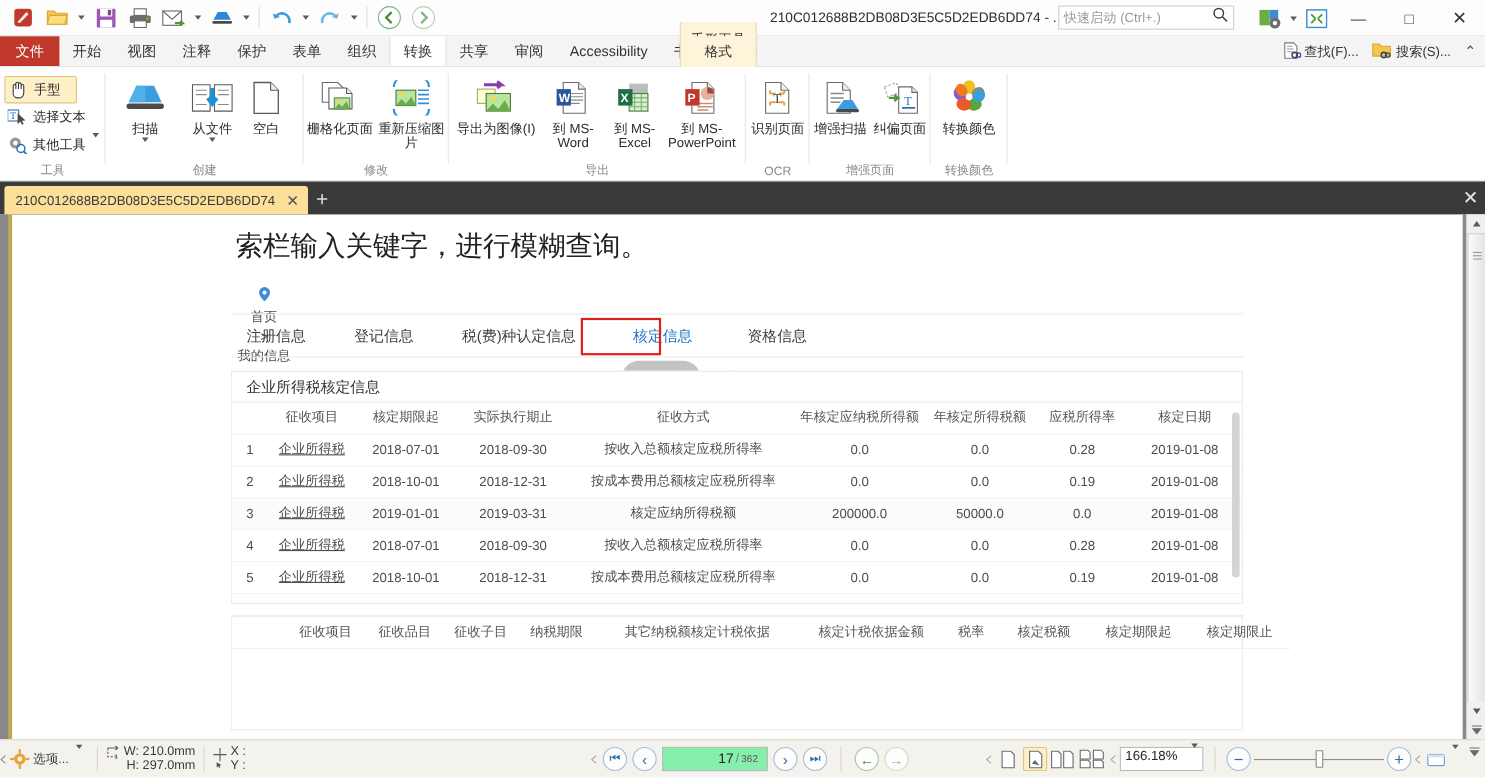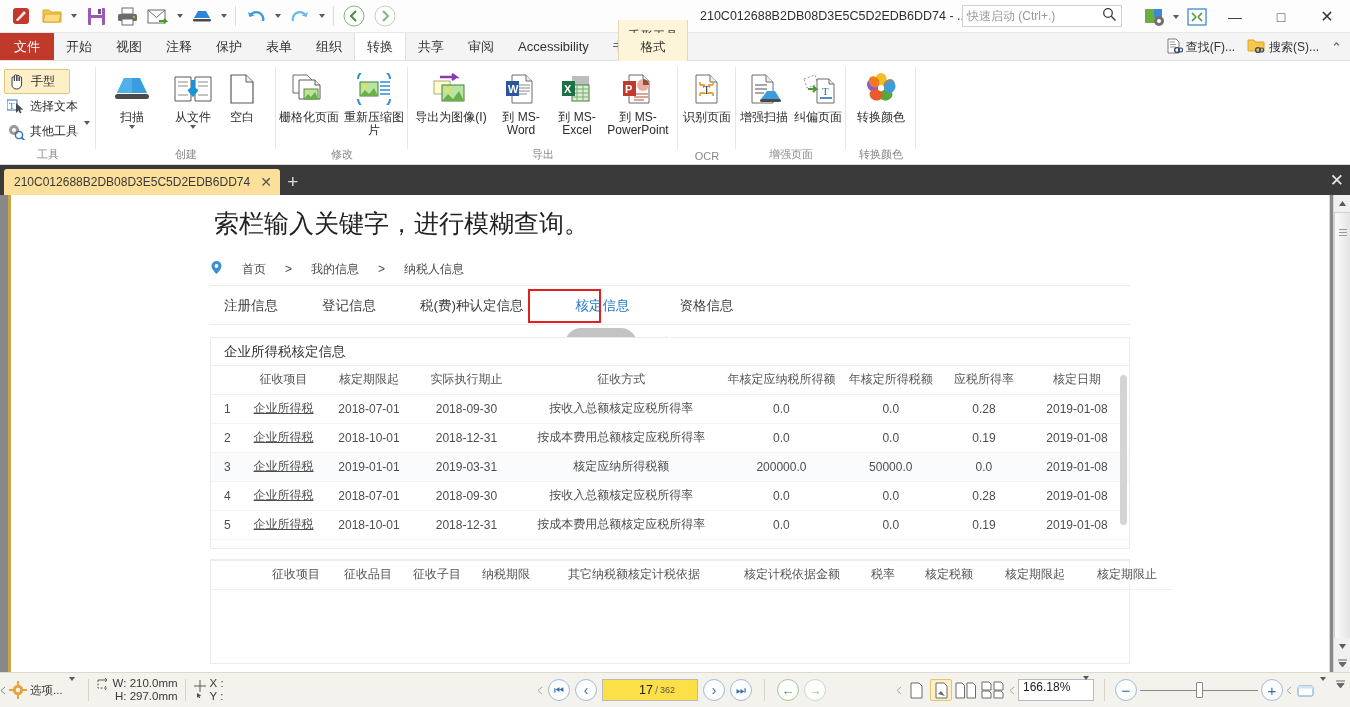--- a/index.html
+++ b/index.html
@@ -133,22 +133,22 @@
               background:linear-gradient(90deg,#fbfbfb,#e4e4e4); border:1px solid #d0d0d0; }
   .sc-grip { position:absolute; left:4px; top:16px; width:8px; height:7px; }
   .sc-grip i { display:block; height:1px; background:#9a9a9a; margin-bottom:2px; }
 
   
   #ptitle {
     position:absolute; left:222px; top:207px; font-size:25px; color:#222;
     font-family:"DejaVu Serif","Liberation Serif",serif; white-space:nowrap;
   }
   #breadcrumb {
-    position:absolute; left:210px; top:260px; display:flex; align-items:center; gap:19px;
-    font-size:12px; color:#4a4a4a;
+    position:absolute; left:210px; top:260px; display:flex; align-items:center; gap:2px;
+    font-size:12px; color:#4a4a4a;flex-direction:column;
   }
   #crumb-sep { position:absolute; left:210px; top:285px; width:920px; height:1px; background:#ececec;}
   #navtabs {
     position:absolute; left:210px; top:291px; width:920px; height:30px;
     display:flex; align-items:center; gap:0px;
   }
   .ntab { font-size:13.5px; color:#3d3d3d; padding:4px 14px; white-space:nowrap; }
   .ntab.active { color:#1a73c8; position:relative; }
   #tab-highlight {
     position:absolute; left:528px; top:289px; width:73px; height:34px;
@@ -199,22 +199,22 @@
     display:flex; align-items:center;
   }
   .sb-grip { width:6px; height:22px; display:flex; flex-direction:column; justify-content:center; }
   .sb-sep { width:1px; height:22px; background:#d8d4c8; margin:0 7px; }
   .sb-text { font-size:11.5px; color:#3a3a3a; white-space:nowrap; }
   .sb-btn { width:24px; height:24px; display:flex; align-items:center; justify-content:center; }
   .circ-btn { width:22px;height:22px;border-radius:50%;border:1px solid #9fbcd8;
               display:flex;align-items:center;justify-content:center;color:#2d6ca8;font-size:11px;
               background:#fdfdfd;}
   .circ-g { border-color:#a8c49a; color:#4a8a3a; }
-  #pagebox { width:96px;height:22px;border:1px solid #b9b9b9;background:#fde047;
-             display:flex;align-items:center;justify-content:flex-end;padding-right:22px;gap:2px;}
+  #pagebox { width:96px;height:22px;border:1px solid #b9b9b9;background:#86efac;
+             display:flex;align-items:center;justify-content:flex-end;padding-right:8px;gap:2px;}
   #pagebox .cur { font-size:12.5px; color:#222; }
   #pagebox .tot { font-size:9px; color:#555; }
   #zoombox { width:76px;height:22px;border:1px solid #b9b9b9;background:#fff;
              display:flex;padding:0 4px; }
   #zoombox .zv { font-size:12px;color:#222;flex:1; }
   .layout-btn { width:22px;height:22px;display:flex;align-items:center;justify-content:center;}
   .layout-btn.sel { background:#fdf0c8;border:1px solid #e0c675;border-radius:2px;}
   #zslider { width:118px; height:22px; position:relative; display:flex; align-items:center;}
   #zslider .track { position:absolute; left:0; right:0; height:1px; background:#8a8a8a; }
   #zslider .knob { position:absolute; left:56px; width:7px; height:16px; background:#fdfdfd;

